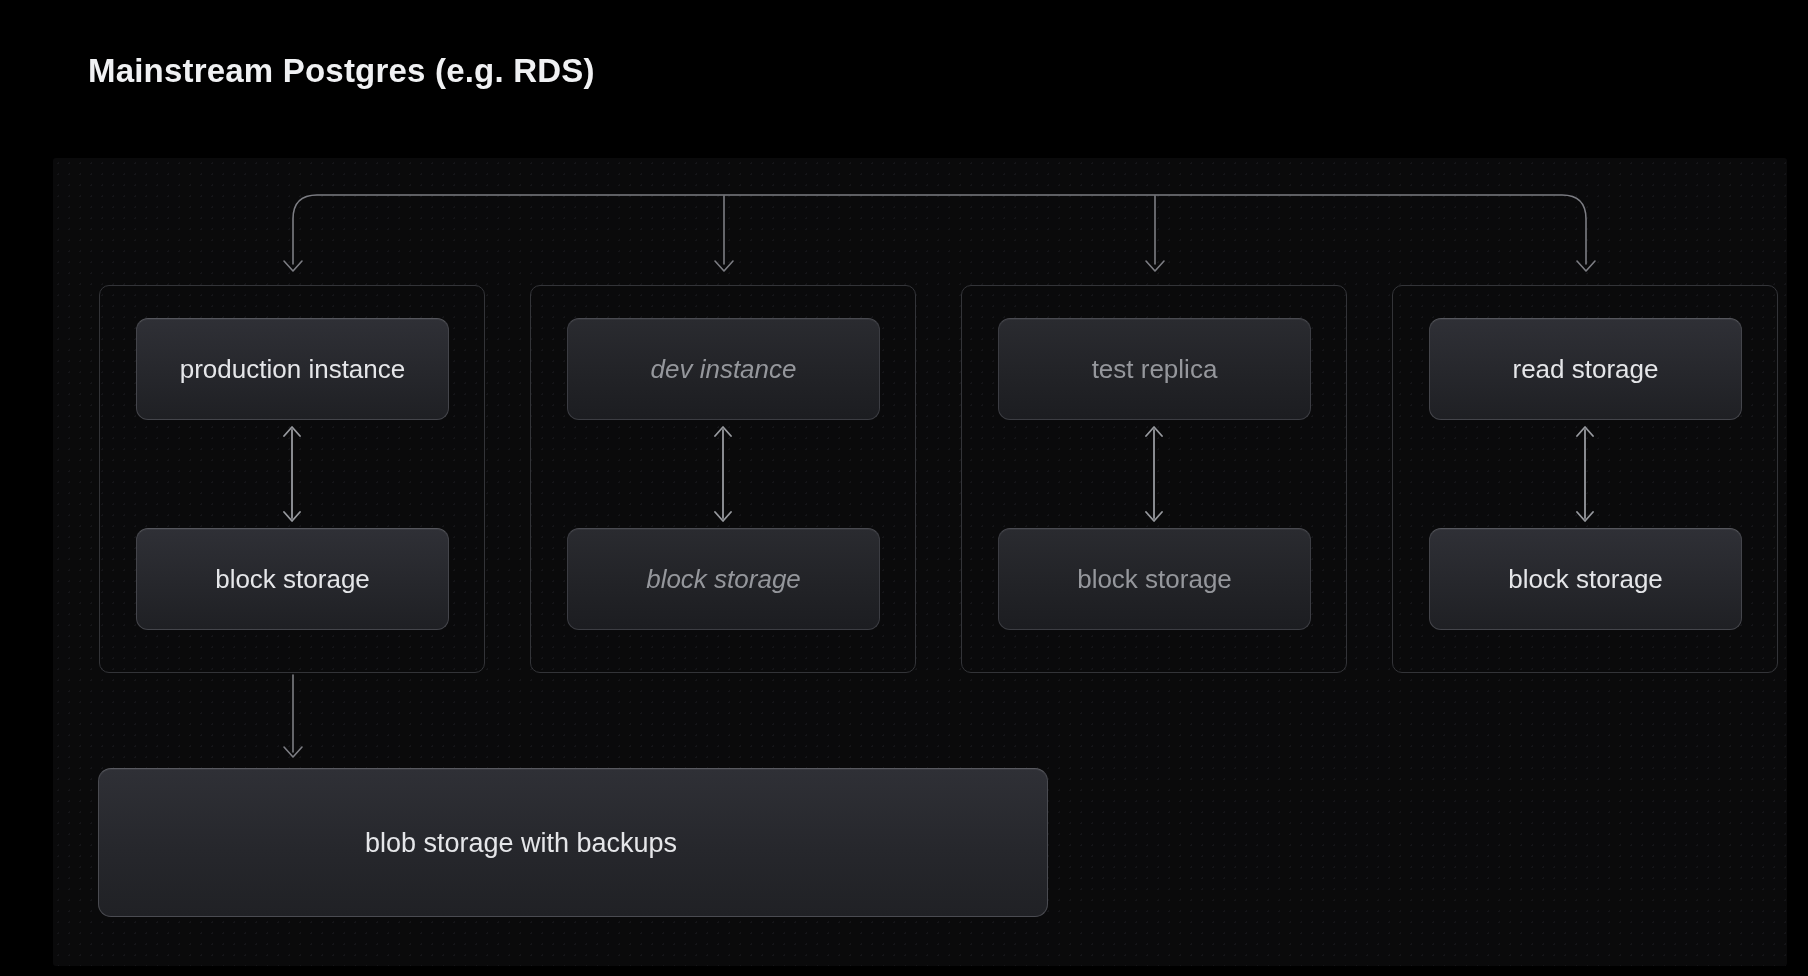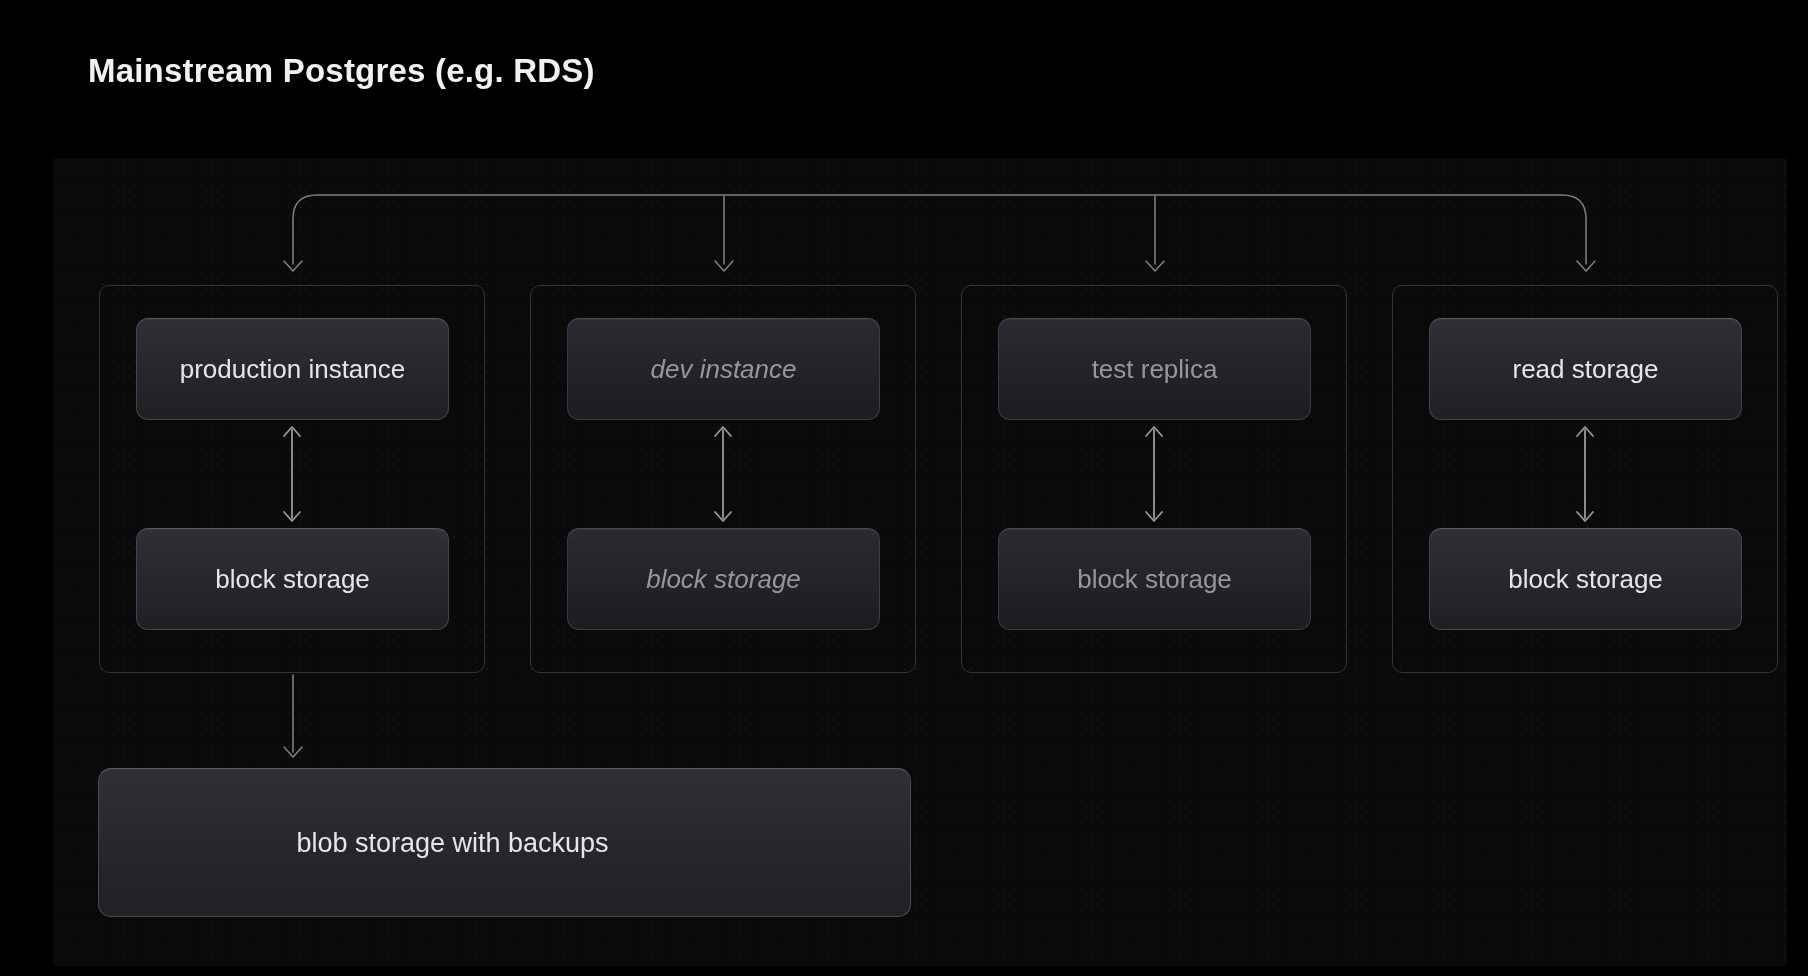--- a/index.html
+++ b/index.html
@@ -43,21 +43,21 @@
   }
   .node.instance { top:32px; }
   .node.storage  { top:242px;text-align:right; }
   .group.dim .node {
     color:#95979c;
     background:linear-gradient(180deg, #2a2b30 0%, #222327 55%, #1c1d21 100%);
     border-color:#3c3d43; border-top-color:#4a4b51;
   }
   .blob {
     position:absolute; left:45px; top:610px;
-    width:813px; height:149px;
+    width:950px; height:149px;
     display:flex; flex-direction:column; align-items:center; justify-content:center;
     padding-right:104px;
     font-size:27px; line-height:44px; color:#e5e6e9;
     background:linear-gradient(180deg, #2f3036 0%, #26272c 55%, #202125 100%);
     border:1px solid #4a4b51; border-top-color:#595a60;
     border-radius:13px;
     box-shadow:inset 0 1px 0 rgba(255,255,255,.05);
   }
 </style>
 </head>

